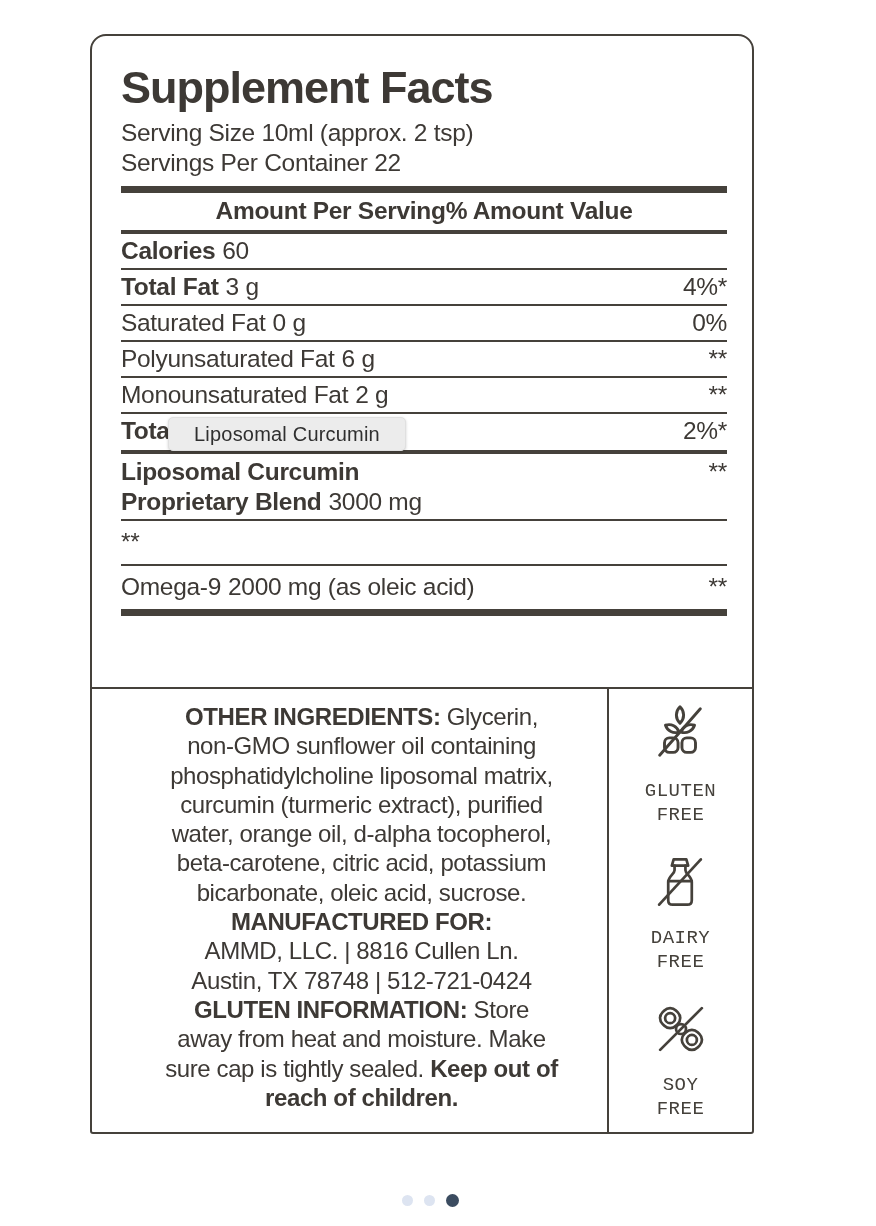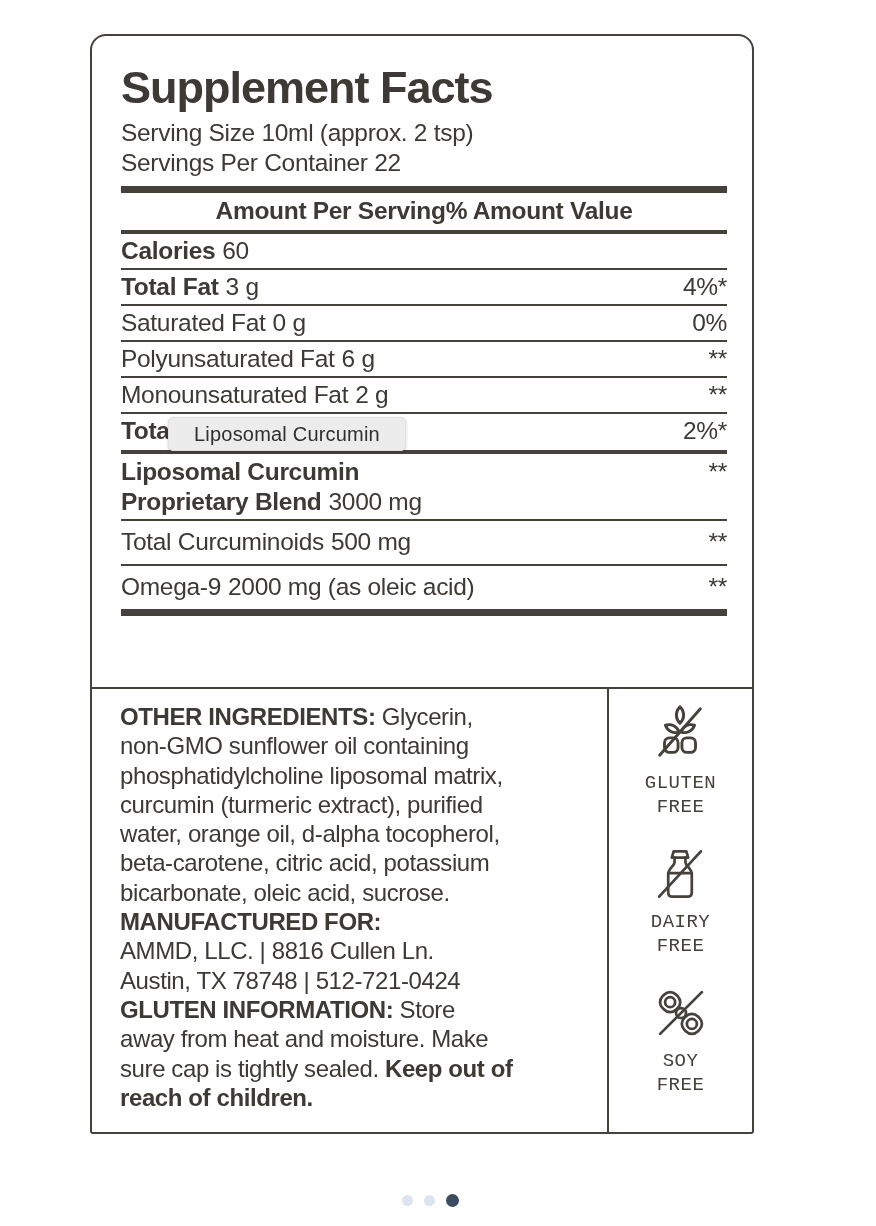--- a/index.html
+++ b/index.html
@@ -31,25 +31,25 @@
   .row-carb{border-bottom-width:4px;padding-bottom:4px;}
   .row-pad{padding:6px 0 7px 0;}
   .row-blend{padding:3px 0 2px 0;}
   .row-blend .name2{font-weight:bold;}
   .dv{white-space:nowrap;}
   .footnote{margin-top:10px;font-size:25px;line-height:30px;letter-spacing:-0.3px;white-space:pre-wrap;}
   
   .info-section{flex:1;display:flex;border-top:2.5px solid #45413b;min-height:0;}
   .info-left{width:517px;box-sizing:border-box;border-right:2.5px solid #45413b;
     padding:13px 4px 0 28px;overflow:hidden;}
-  .info-line{font-size:24px;line-height:29.3px;letter-spacing:-0.4px;white-space:nowrap;}
+  .info-line{font-size:24px;line-height:29.3px;letter-spacing:-0.4px;white-space:nowrap;text-align:center;}
   .info-line b{font-weight:bold;}
   .info-right{flex:1;display:flex;flex-direction:column;align-items:center;
     padding-top:13px;gap:26px;}
-  .badge{display:flex;flex-direction:column;align-items:center;gap:7px;}
+  .badge{display:flex;flex-direction:column;align-items:center;gap:15px;}
   .badge svg{display:block;}
   .badge-label{font-family:"Liberation Mono","DejaVu Sans Mono",monospace;
     font-size:19px;line-height:24px;letter-spacing:0.5px;color:#45413b;text-align:center;}
   .icon-stroke{fill:none;stroke:#45413b;stroke-width:3;stroke-linecap:round;stroke-linejoin:round;}
   
   .tooltip{
     position:absolute;left:168px;top:417px;width:238px;height:34px;z-index:5;
     background:#ececec;border:1px solid #e0e0e0;border-radius:5px;box-sizing:border-box;
     box-shadow:0 1px 3px rgba(0,0,0,0.18);
     display:flex;align-items:center;justify-content:center;
@@ -113,21 +113,20 @@
 
     <div class="row row-blend">
       <div>
         <div class="name2">Liposomal Curcumin</div>
         <div><span class="name2">Proprietary Blend</span><span class="amt">3000 mg</span></div>
       </div>
       <div class="dv">**</div>
     </div>
 
     <div class="row row-pad">
-      <div><span>Total Curcuminoids</span><span class="amt">500 mg</span></div>
       <div class="dv">**</div>
     </div>
 
     <div class="row row-pad" style="border-bottom:none;">
       <div><span>Omega-9</span><span class="amt">2000 mg (as oleic acid)</span></div>
       <div class="dv">**</div>
     </div>
     <div class="rule rule-thick" style="margin-top:0;"></div>
 
     <div class="footnote">

